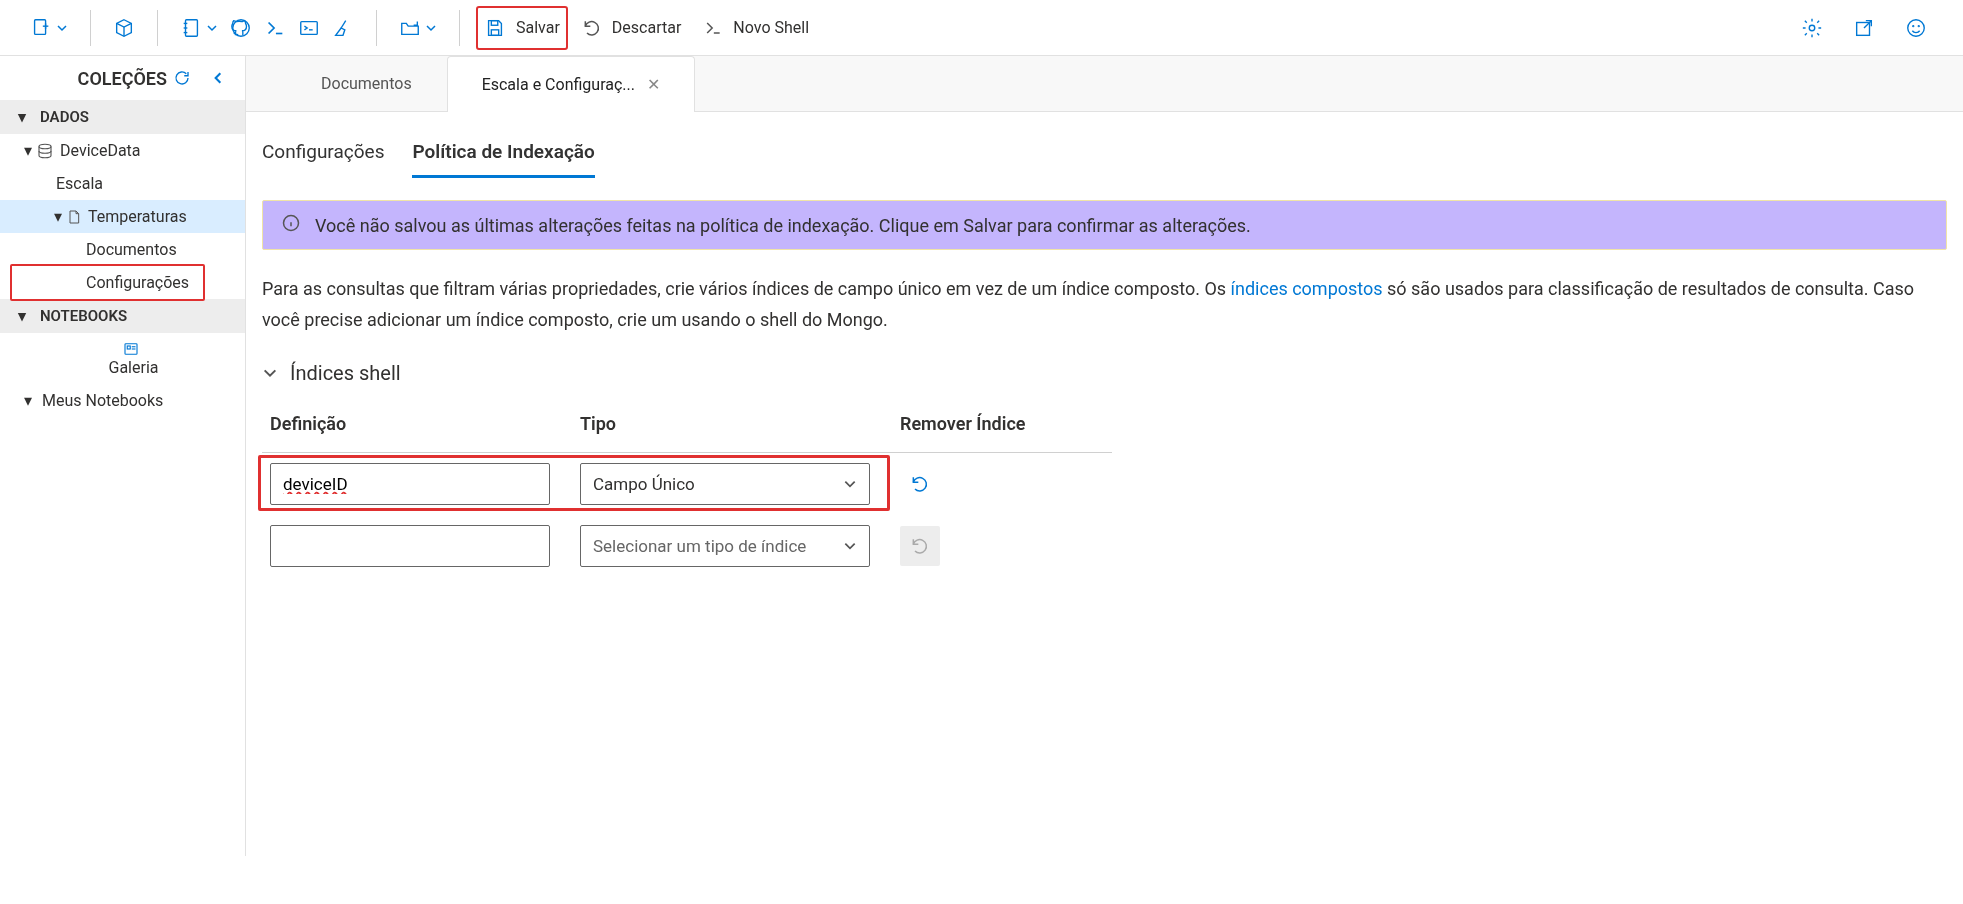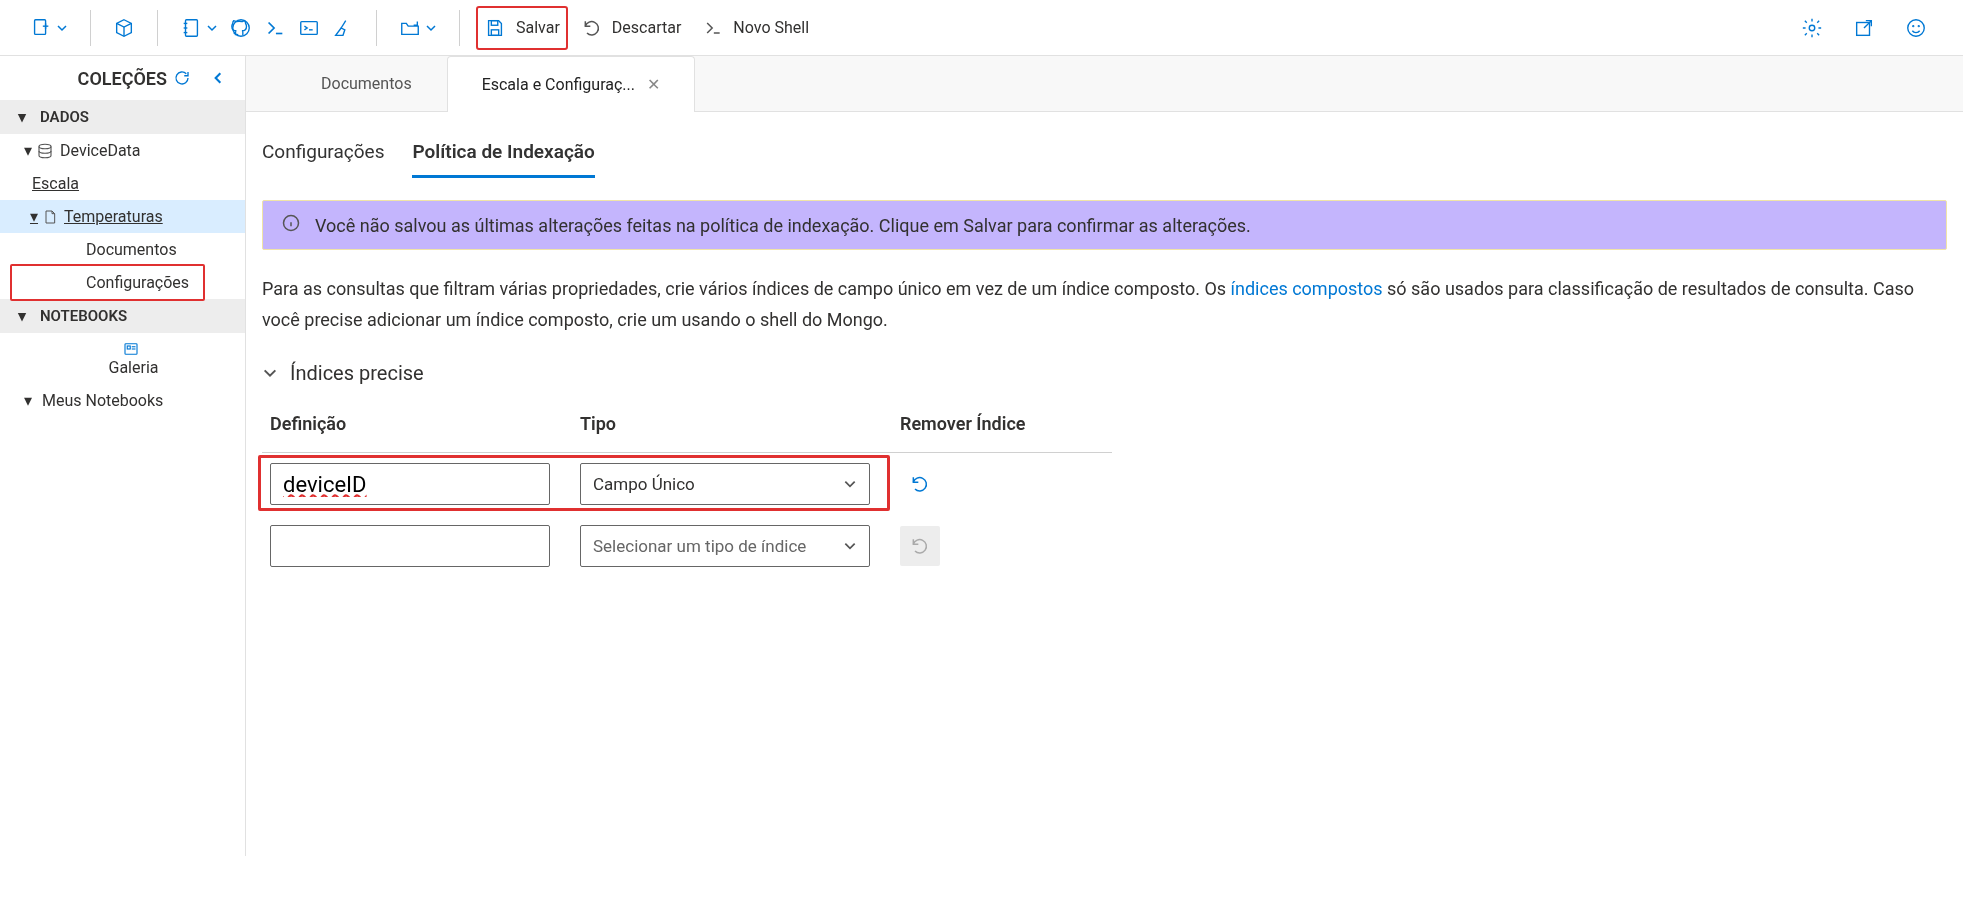--- a/index.html
+++ b/index.html
@@ -50,21 +50,21 @@
   .tree-item.selected { background: #d9edff; }
   .tree-item.highlighted { position: relative; }
   .highlight-box {
     position: absolute; border: 2px solid #e03030; border-radius: 2px;
     left: 10px; right: 40px; top: -2px; bottom: -2px;
     pointer-events: none;
   }
   .caret { width: 16px; display: inline-flex; justify-content: center; }
   .tree-item .label { margin-left: 6px; }
   .indent-1 { padding-left: 20px; }
-  .indent-2 { padding-left: 26px; text-decoration: underline; }
+  .indent-2 { padding-left: 50px; }
   .indent-3 { padding-left: 80px; }
   
   .main { flex: 1; display: flex; flex-direction: column; }
   .tabs-row {
     display: flex; align-items: flex-end; background: #f8f8f8;
     border-bottom: 1px solid #e1e1e1; height: 56px; padding-left: 40px;
   }
   .tab {
     display: flex; align-items: center; height: 56px; padding: 0 34px;
     font-size: 16px; color: #555; cursor: pointer;
@@ -90,21 +90,21 @@
   .section-header { display: flex; align-items: center; font-size: 20px; margin-bottom: 18px; cursor: pointer; }
   .section-header .chev { margin-right: 12px; }
   table.index-table { width: 850px; border-collapse: collapse; }
   table.index-table th {
     text-align: left; font-weight: 600; font-size: 18px;
     padding: 10px 8px 18px 8px; border-bottom: 1px solid #d0d0d0;
   }
   table.index-table td { padding: 10px 8px; font-size: 18px; vertical-align: middle; }
   .input-text {
     width: 280px; height: 42px; border: 1px solid #666; border-radius: 2px;
-    padding: 0 12px; font-size: 22px; font-family: inherit;
+    padding: 0 12px; font-size: 17px; font-family: inherit;
   }
   .select-box {
     width: 290px; height: 42px; border: 1px solid #666; border-radius: 2px;
     padding: 0 12px; font-size: 17px; display: flex; align-items: center;
     justify-content: space-between; cursor: pointer; background: #fff;
   }
   .select-box.placeholder { color: #666; }
   .undo-btn {
     width: 40px; height: 40px; display: inline-flex; align-items: center;
     justify-content: center; cursor: pointer; border-radius: 2px;
@@ -344,21 +344,21 @@
       </div>
 
       <p class="description">
         <span>Para as consultas que filtram várias propriedades, crie vários índices de campo único em vez de um índice composto. Os </span><a href="#">índices compostos</a><span> só são usados para classificação de resultados de consulta. Caso você precise adicionar um índice composto, crie um usando o shell do Mongo.</span>
       </p>
 
       <div class="section-header">
         <svg class="chev" width="16" height="16" viewBox="0 0 12 12" fill="none" stroke="#555" stroke-width="1.5">
             <polyline points="2,4 6,8 10,4"></polyline>
           </svg>
-        <span>Índices precise</span>
+        <span>Índices shell</span>
       </div>
 
       <table class="index-table">
         <thead>
           <tr>
             <th style="width:310px;">Definição</th>
             <th style="width:320px;">Tipo</th>
             <th>Remover Índice</th>
           </tr>
         </thead>

